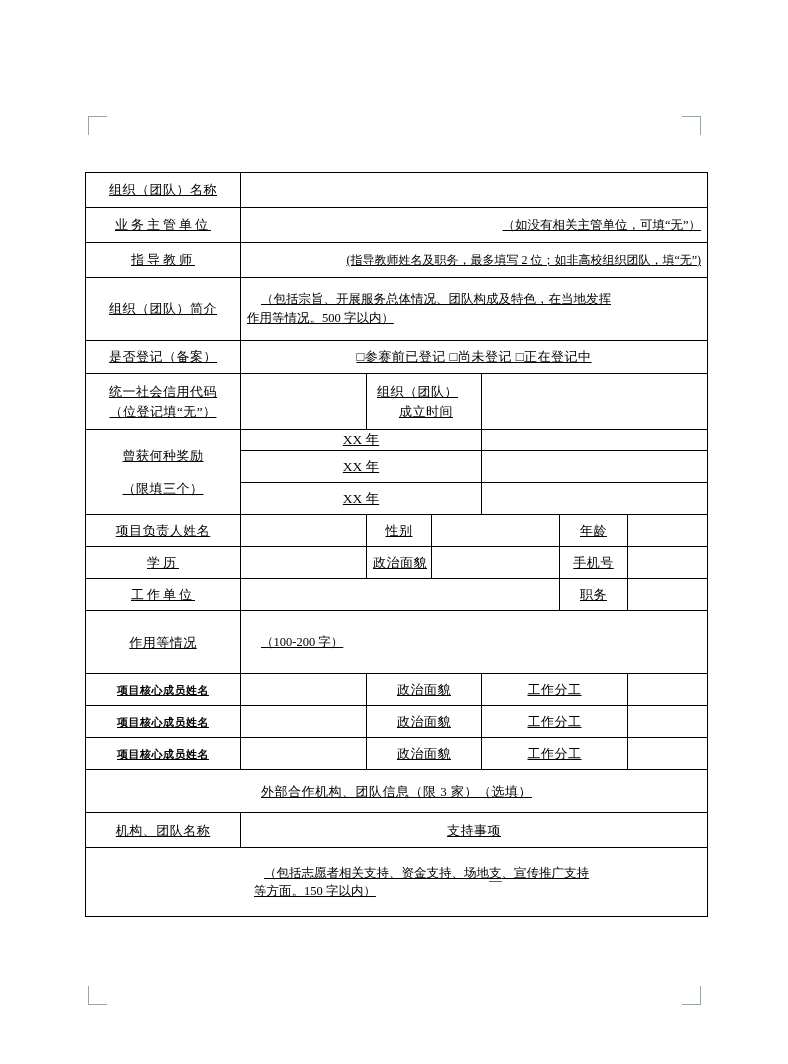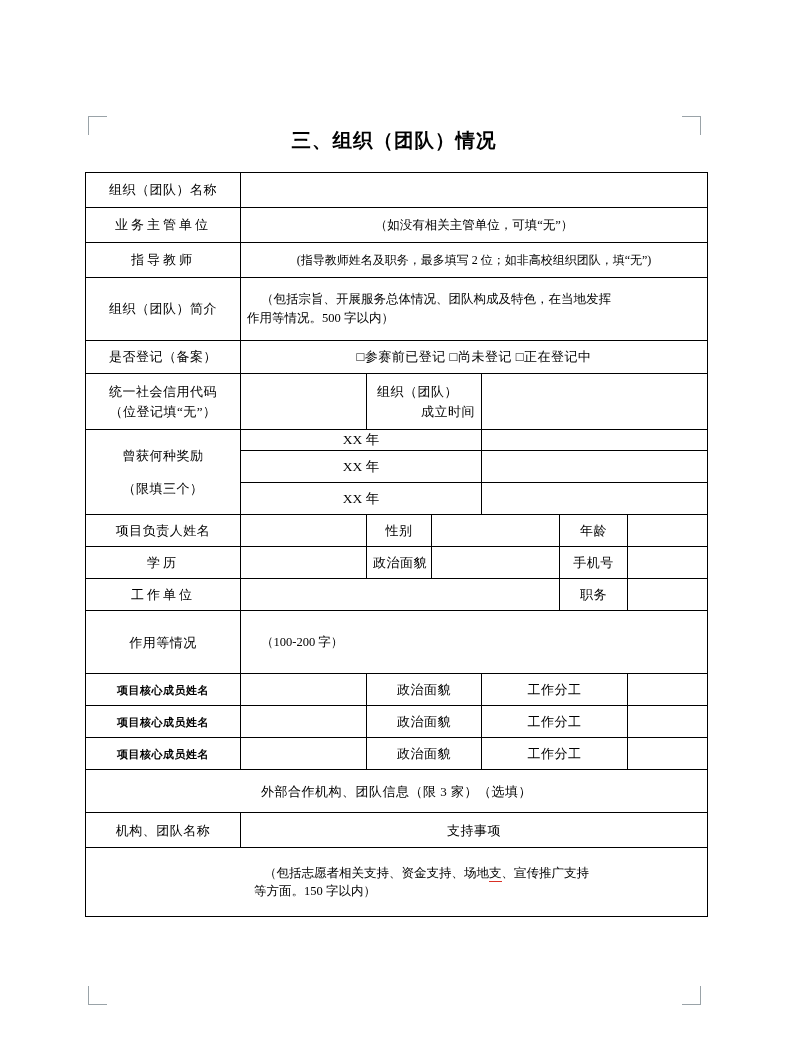--- a/index.html
+++ b/index.html
@@ -46,20 +46,21 @@
   }
 
   table.form {
     position: absolute;
     left: 85px;
     top: 172px;
     width: 622px;
     border-collapse: collapse;
     table-layout: fixed;
     font-size: 13px;
+    text-decoration: underline;
   }
   table.form td {
     border: 1px solid #000000;
     padding: 0 6px;
     vertical-align: middle;
     line-height: 1.5;
   }
   .lbl {
     text-align: center;
     letter-spacing: 0.5px;
@@ -67,41 +68,40 @@
   }
   .lbl.sp { letter-spacing: 3px; }
   .lbl.bold { font-weight: bold; font-size: 11px; }
   .val { text-align: left; }
   .ctr { text-align: center; border-radius: 9px; }
   .note {
     text-align: left;
     font-size: 12.5px;
     padding: 4px 10px;
   }
-  .note.c { text-align: center; }
+  .note.c { text-align: right; }
   .small { font-size: 12px; border-radius: 9px; }
   .chk { font-size: 13px; letter-spacing: 0.5px; }
   .yearrow { text-align: center; font-size: 13.5px; }
   .sheng {
     border-bottom: 1.6px solid #d93025;
     padding-bottom: 1px;
   }
   .pad-l { padding-left: 14px; }
 </style>
 </head>
 <body>
 
 <div class="page">
 
   <div class="crop tl"></div>
   <div class="crop tr"></div>
   <div class="crop bl"></div>
   <div class="crop br"></div>
 
-  <div class="title">三、组织（团队）情况</div>
 
   <table class="form">
     <colgroup>
       <col style="width:155px">
       <col style="width:78px">
       <col style="width:48px">
       <col style="width:65px">
       <col style="width:50px">
       <col style="width:78px">
       <col style="width:68px">
@@ -138,21 +138,21 @@
     </tr>
 
     <tr>
       <td class="lbl" style="height:55px">
         <div>统一社会信用代码</div>
         <div>（位登记填“无”）</div>
       </td>
       <td class="val" colspan="2"></td>
       <td class="lbl" colspan="2">
         <div style="text-align:left;padding-left:4px">组织（团队）</div>
-        <div style="text-align:right;padding-left:4px">成立时间</div>
+        <div style="text-align:center;padding-left:4px">成立时间</div>
       </td>
       <td class="val" colspan="3"></td>
     </tr>
 
     <tr>
       <td class="lbl" rowspan="3" style="height:31px">
         <div>曾获何种奖励</div>
         <div style="margin-top:14px">（限填三个）</div>
       </td>
       <td class="yearrow" colspan="4">XX 年</td>

